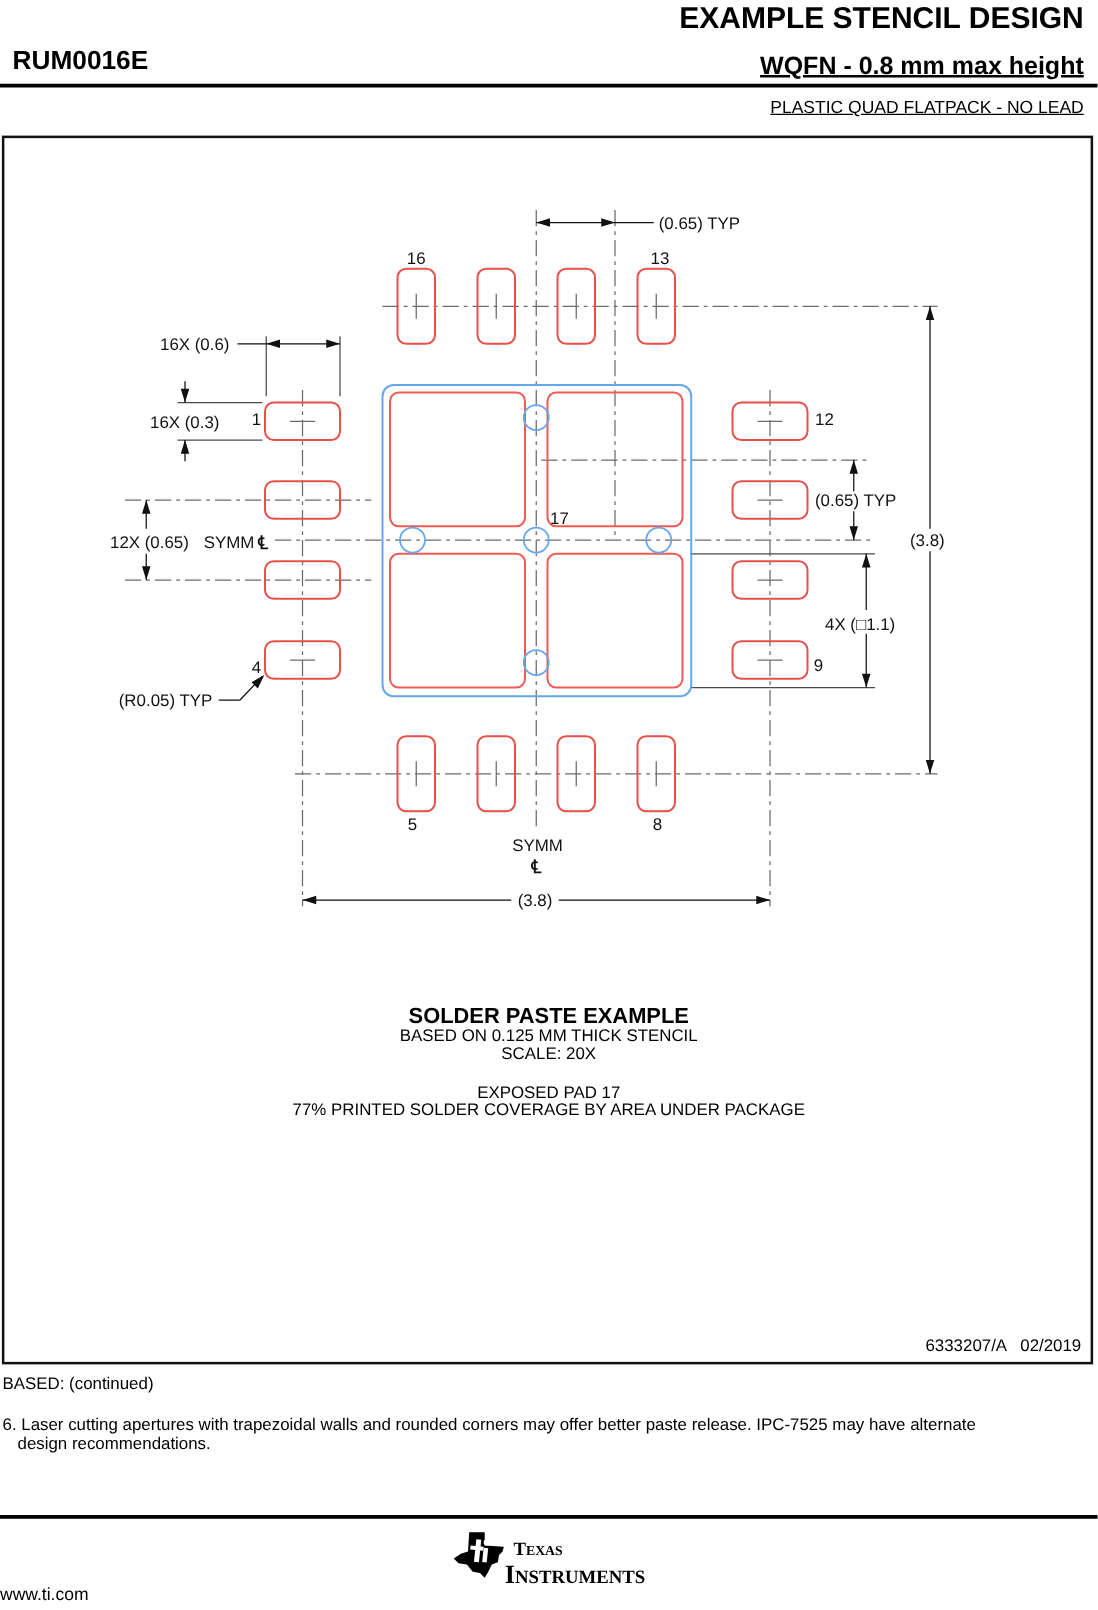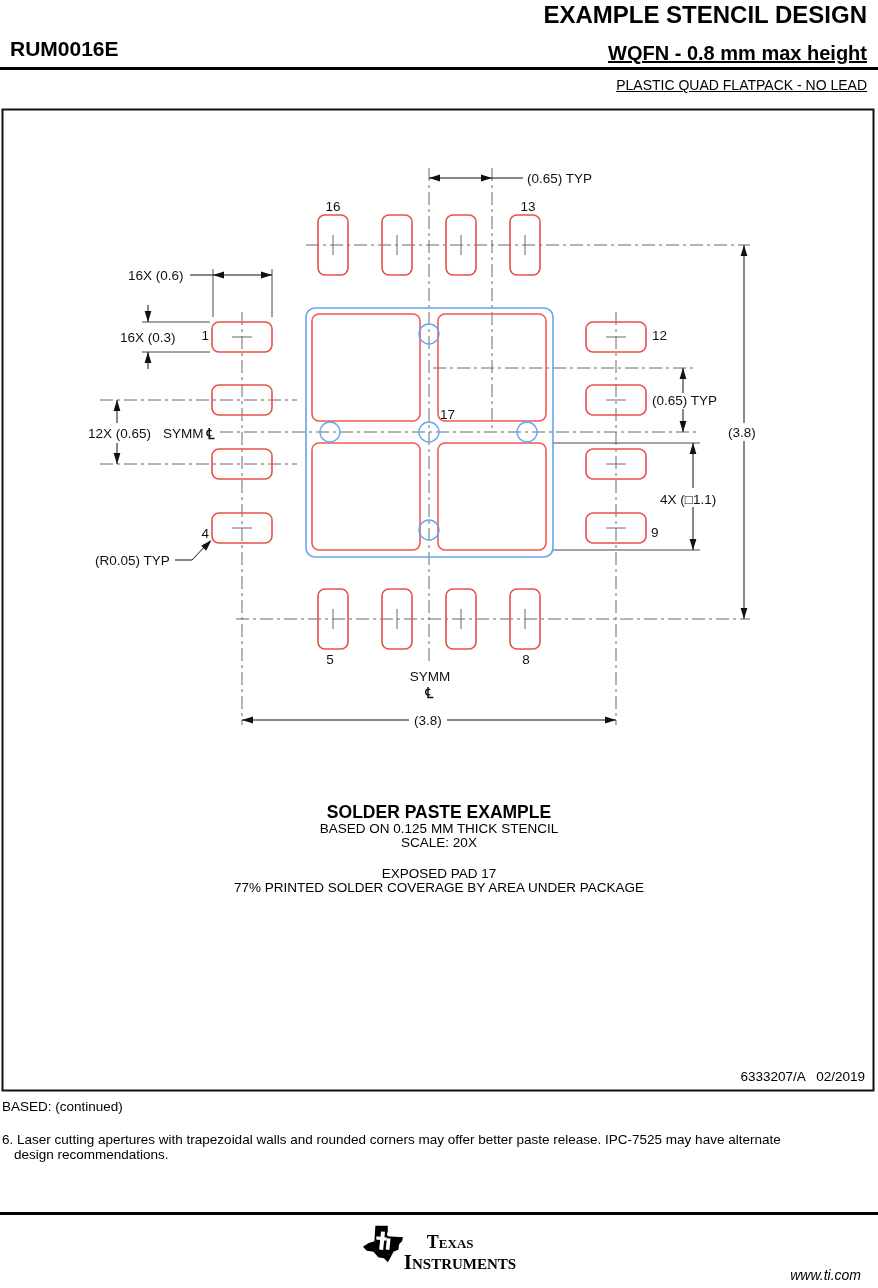--- a/index.html
+++ b/index.html
@@ -31,23 +31,23 @@
   .cap-gap{margin-top:17px;}
   .doc-num{top:1069px;right:13px;font-size:13.5px;white-space:pre;}
   
   .notes-heading{top:1099px;left:2px;font-size:13.5px;}
   .note-line1{top:1132px;left:2px;font-size:13.5px;}
   .note-line2{top:1147px;left:14px;font-size:13.5px;}
   
   .f-rule{top:1212px;left:0;width:878px;height:3px;background:#000;}
   .logo-row{top:1224px;left:0;width:878px;display:flex;justify-content:center;align-items:flex-start;}
   .brand{font-family:"Liberation Serif",serif;font-weight:bold;font-variant:small-caps;line-height:1;}
-  .brand-top{font-size:18px;margin-top:9px;margin-left:23px;}
+  .brand-top{font-size:15px;margin-top:9px;margin-left:7px;}
   .brand-bottom{font-size:21px;margin-top:1px;}
-  .website{top:1267px;left:0;width:861px;text-align:right;font-size:14px;font-style:italic;}
+  .website{top:1267px;left:0;width:861px;text-align:left;font-size:14px;}
 </style>
 </head>
 <body>
 
 <div class="abs h-title">EXAMPLE STENCIL DESIGN</div>
 <div class="abs h-part">RUM0016E</div>
 <div class="abs h-pkg">WQFN - 0.8 mm max height</div>
 <div class="abs h-rule"></div>
 <div class="abs h-sub">PLASTIC QUAD FLATPACK - NO LEAD</div>
 

